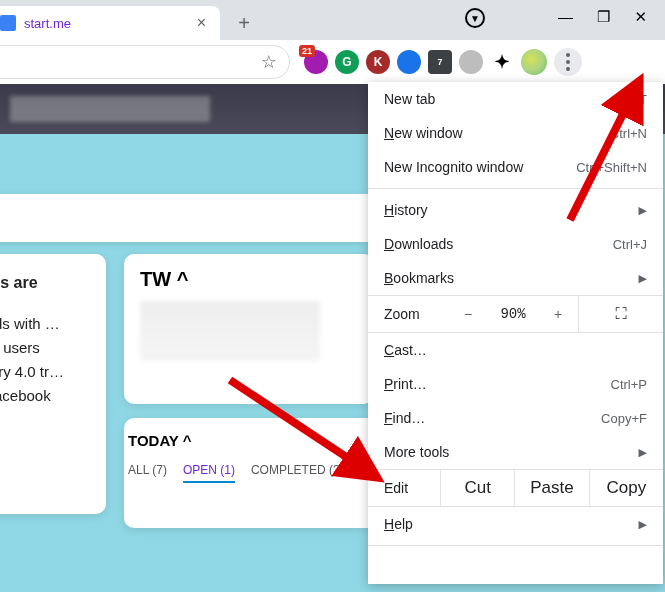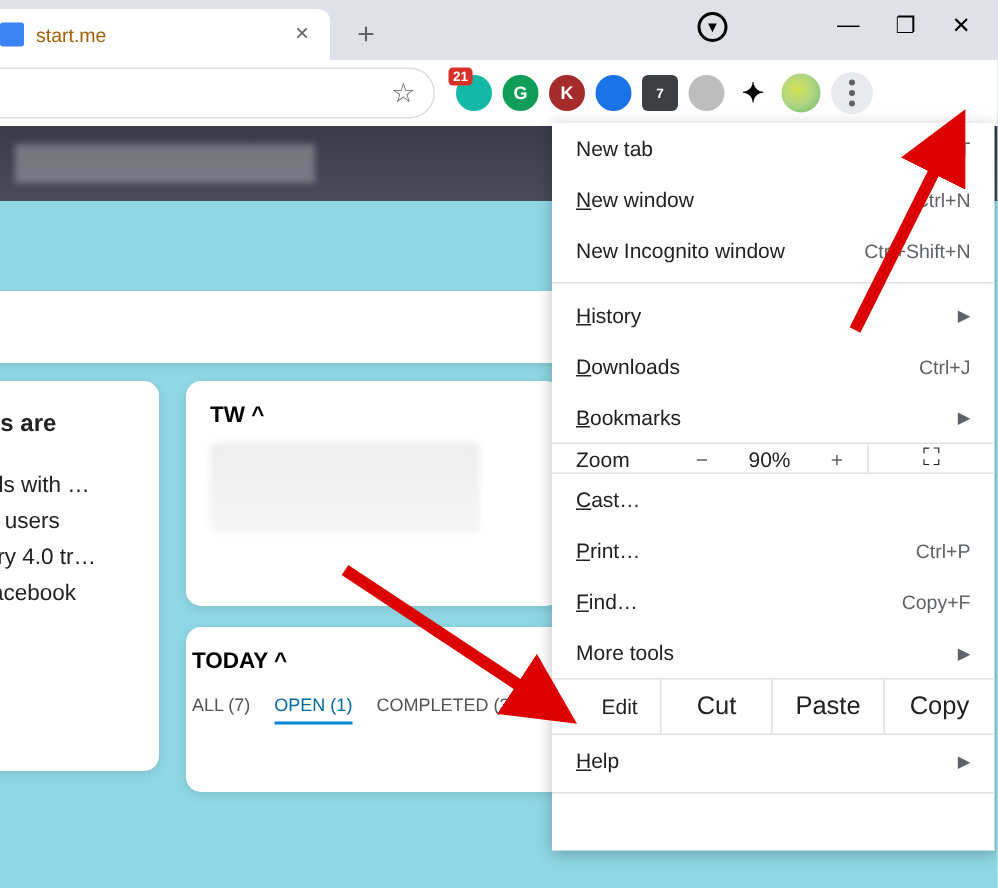--- a/index.html
+++ b/index.html
@@ -2,21 +2,21 @@
 <html><head>
 <meta charset="utf-8">
 <style>
   * { box-sizing: border-box; margin: 0; padding: 0; }
   body { font-family: "Segoe UI", Arial, sans-serif; font-size: 14px; background: #ffffff; width: 665px; height: 592px; overflow: hidden; position: relative; }
 
   
   .titlebar { height: 40px; background: #dee1e6; display: flex; align-items: flex-end; position: relative; }
   .tab { height: 34px; background: #fff; border-radius: 8px 8px 0 0; display: flex; align-items: center; padding: 0 10px 0 4px; margin-left: -10px; min-width: 230px; position: relative; }
   .tab-favicon { width: 16px; height: 16px; background: #3b82f6; border-radius: 2px; margin-right: 8px; margin-left: 6px; }
-  .tab-title { flex: 1; font-size: 13px; color: #a16207; }
+  .tab-title { flex: 1; font-size: 13px; color: #6d28d9; }
   .tab-close { font-size: 16px; color: #5f6368; cursor: pointer; padding: 0 4px; }
   .newtab-btn { width: 28px; height: 28px; display: flex; align-items: center; justify-content: center; font-size: 20px; color: #5f6368; margin-left: 10px; margin-bottom: 3px; cursor: pointer; }
   .win-controls { position: absolute; right: 0; top: 0; display: flex; gap: 24px; padding: 8px 18px; }
   .win-controls span { font-size: 15px; color: #000; cursor: pointer; }
   .down-indicator { position:absolute; top:8px; right:180px; width:20px; height:20px; border:2px solid #000; border-radius:50%; display:flex; align-items:center; justify-content:center; font-size:10px; }
 
   
   .toolbar { height: 44px; background: #fff; display: flex; align-items: center; padding: 0 6px 0 0; position: relative; }
   .omnibox { flex: 0 0 310px; height: 34px; border: 1px solid #dadce0; border-radius: 17px; display: flex; align-items: center; padding: 0 12px; margin-left: -20px; background:#fff; }
   .omnibox-spacer { flex: 1; }
@@ -37,43 +37,43 @@
   .sharebar { height: 56px; display: flex; align-items: center; justify-content: flex-end; padding-right: 32px; }
   .share-btn { background: #0f766e; color: #fff; border-radius: 20px; padding: 10px 22px; font-size: 15px; }
   .search-pill { background:#fff; border-radius: 24px; height:48px; margin:4px 12px 18px -30px; display:flex; align-items:center; justify-content:flex-end; padding:0 26px; box-shadow:0 2px 6px rgba(0,0,0,.1); }
   .search-pill .mag { font-size:18px; color:#5f6368; }
 
   .cards { position:absolute; top:170px; left:-40px; right:0; display:flex; gap:18px; padding:0 16px; align-items:flex-start; }
   .card-left { background:#fff; border-radius:10px; padding:16px 18px; width:130px; height:260px; box-shadow:0 2px 8px rgba(0,0,0,.1); font-size:15px; line-height:1.6; color:#222; overflow:hidden;}
   .card-left h4 { font-weight:700; margin-bottom:16px; font-size:16px;}
   .card-stack { display:flex; flex-direction:column; gap:14px; }
   .card-tw { background:#fff; border-radius:10px; padding:14px 16px; width:250px; height:150px; box-shadow:0 2px 8px rgba(0,0,0,.1);}
-  .card-tw h4 { font-weight:700; font-size:15px; }
+  .card-tw h4 { font-weight:700; font-size:20px; }
   .card-tw .blur { margin-top:10px; width:180px; height:60px; background:linear-gradient(#eee,#f5f5f5); filter:blur(2px); border-radius:4px;}
   .card-today { background:#fff; border-radius:10px; padding:14px 4px; width:260px; height:110px; box-shadow:0 2px 8px rgba(0,0,0,.1);}
   .card-today h4 { font-weight:700; font-size:15px; margin-bottom:14px;}
   .today-tabs { display:flex; gap:16px; font-size:12px; color:#555; }
-  .today-tabs .active { color:#0369a1; border-bottom:2px solid #0288d1; padding-bottom:4px; }
+  .today-tabs .active { color:#6d28d9; border-bottom:2px solid #0288d1; padding-bottom:4px; }
 
   
   .menu { position: absolute; top: 82px; right: 2px; width: 295px; background: #fff; box-shadow: 0 2px 10px rgba(0,0,0,.25); font-size: 14px; color: #202124; z-index: 50; }
   .mrow { display: flex; align-items: center; height: 34px; padding: 0 16px; cursor: pointer; position: relative; }
   .mrow .lbl { flex: 1; }
   .mrow .lbl .ul { text-decoration: underline; }
   .mrow .short { color: #5f6368; font-size: 13px; }
   .mrow .chev { color:#5f6368; font-size:11px; margin-left:8px; }
   .msep { height:1px; background:#e0e0e0; margin:4px 0; }
-  .zoomrow { display:flex; align-items:center; height:21px; border-top:1px solid #e0e0e0; border-bottom:1px solid #e0e0e0; }
+  .zoomrow { display:flex; align-items:center; height:38px; border-top:1px solid #e0e0e0; border-bottom:1px solid #e0e0e0; }
   .zoomrow .zlabel { padding:0 16px; flex:0 0 80px; }
   .zoomrow .zbtn { flex:0 0 40px; text-align:center; color:#5f6368; cursor:pointer; }
-  .zoomrow .zval { flex:0 0 50px; text-align:center; }
+  .zoomrow .zval { flex:0 0 50px; text-align:center;font-family:Liberation Mono, monospace; }
   .zoomrow .zfull { flex:1; text-align:center; font-size:16px; cursor:pointer; border-left:1px solid #e0e0e0; height:100%; display:flex; align-items:center; justify-content:center;}
   .editrow { display:flex; height:38px; border-top:1px solid #e0e0e0; border-bottom:1px solid #e0e0e0; }
   .editrow div { display:flex; align-items:center; justify-content:center; }
-  .editrow .elabel { flex:0 0 72px; padding-left:33px; justify-content:flex-start;}
+  .editrow .elabel { flex:0 0 72px; padding-left:16px; justify-content:flex-start;}
   .editrow .ebtn { flex:1; border-left:1px solid #e0e0e0; cursor:pointer; font-size:17px;}
 
   
   .arrow { position:absolute; pointer-events:none; z-index:100; }
   .arrow-line { stroke:#d00; stroke-width:8; fill:none; }
   .arrow-head { fill:#d00; }
 </style>
 </head>
 <body>
 
@@ -91,21 +91,21 @@
     <span>✕</span>
   </div>
 </div>
 
 <div class="toolbar">
   <div class="omnibox">
     <div class="omnibox-spacer"></div>
     <span class="star">☆</span>
   </div>
   <div class="ext-row">
-    <div class="ext" style="background:#14b8a6">
+    <div class="ext" style="background:#a21caf">
       <span class="ext-badge">21</span>
     </div>
     <div class="ext" style="background:#0f9d58;color:#fff">G</div>
     <div class="ext" style="background:#a52a2a;color:#fff">K</div>
     <div class="ext" style="background:#1a73e8"></div>
     <div class="ext" style="background:#3c4043;color:#fff;border-radius:4px;font-size:9px">7</div>
     <div class="ext" style="background:#bdbdbd"></div>
     <div class="ext puzzle">✦</div>
     <div class="avatar"></div>
     <div class="kebab hl">

